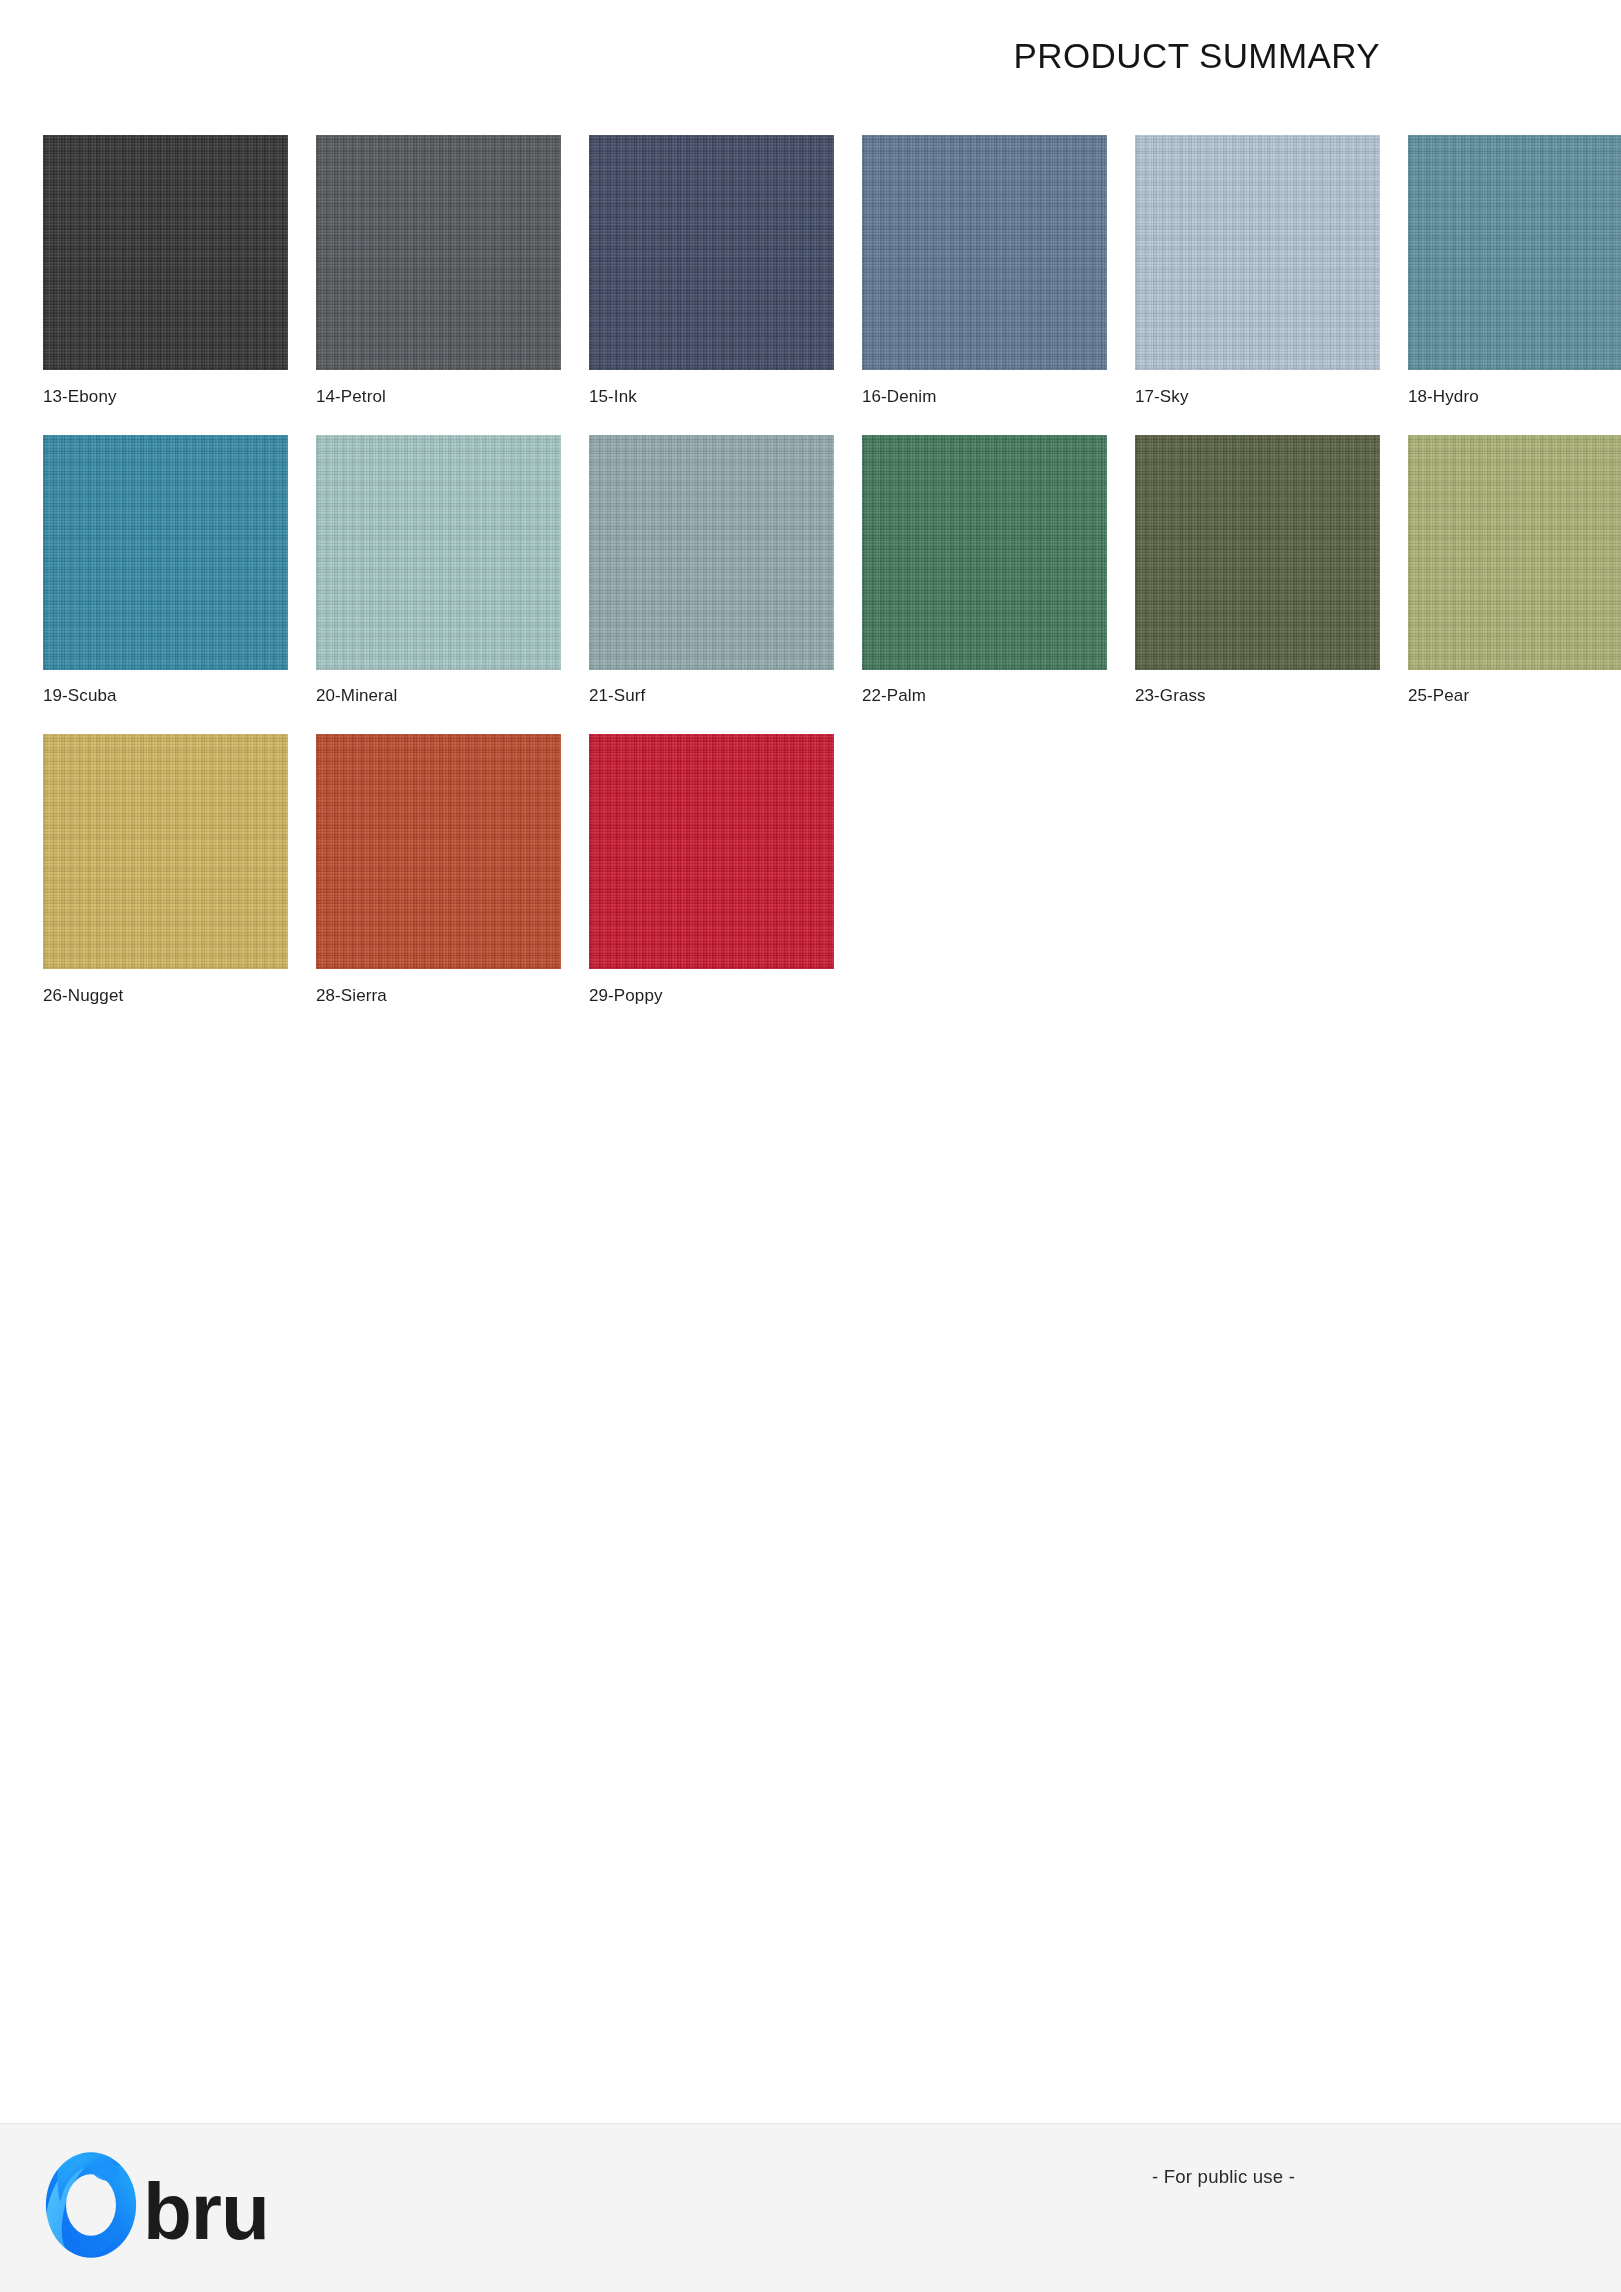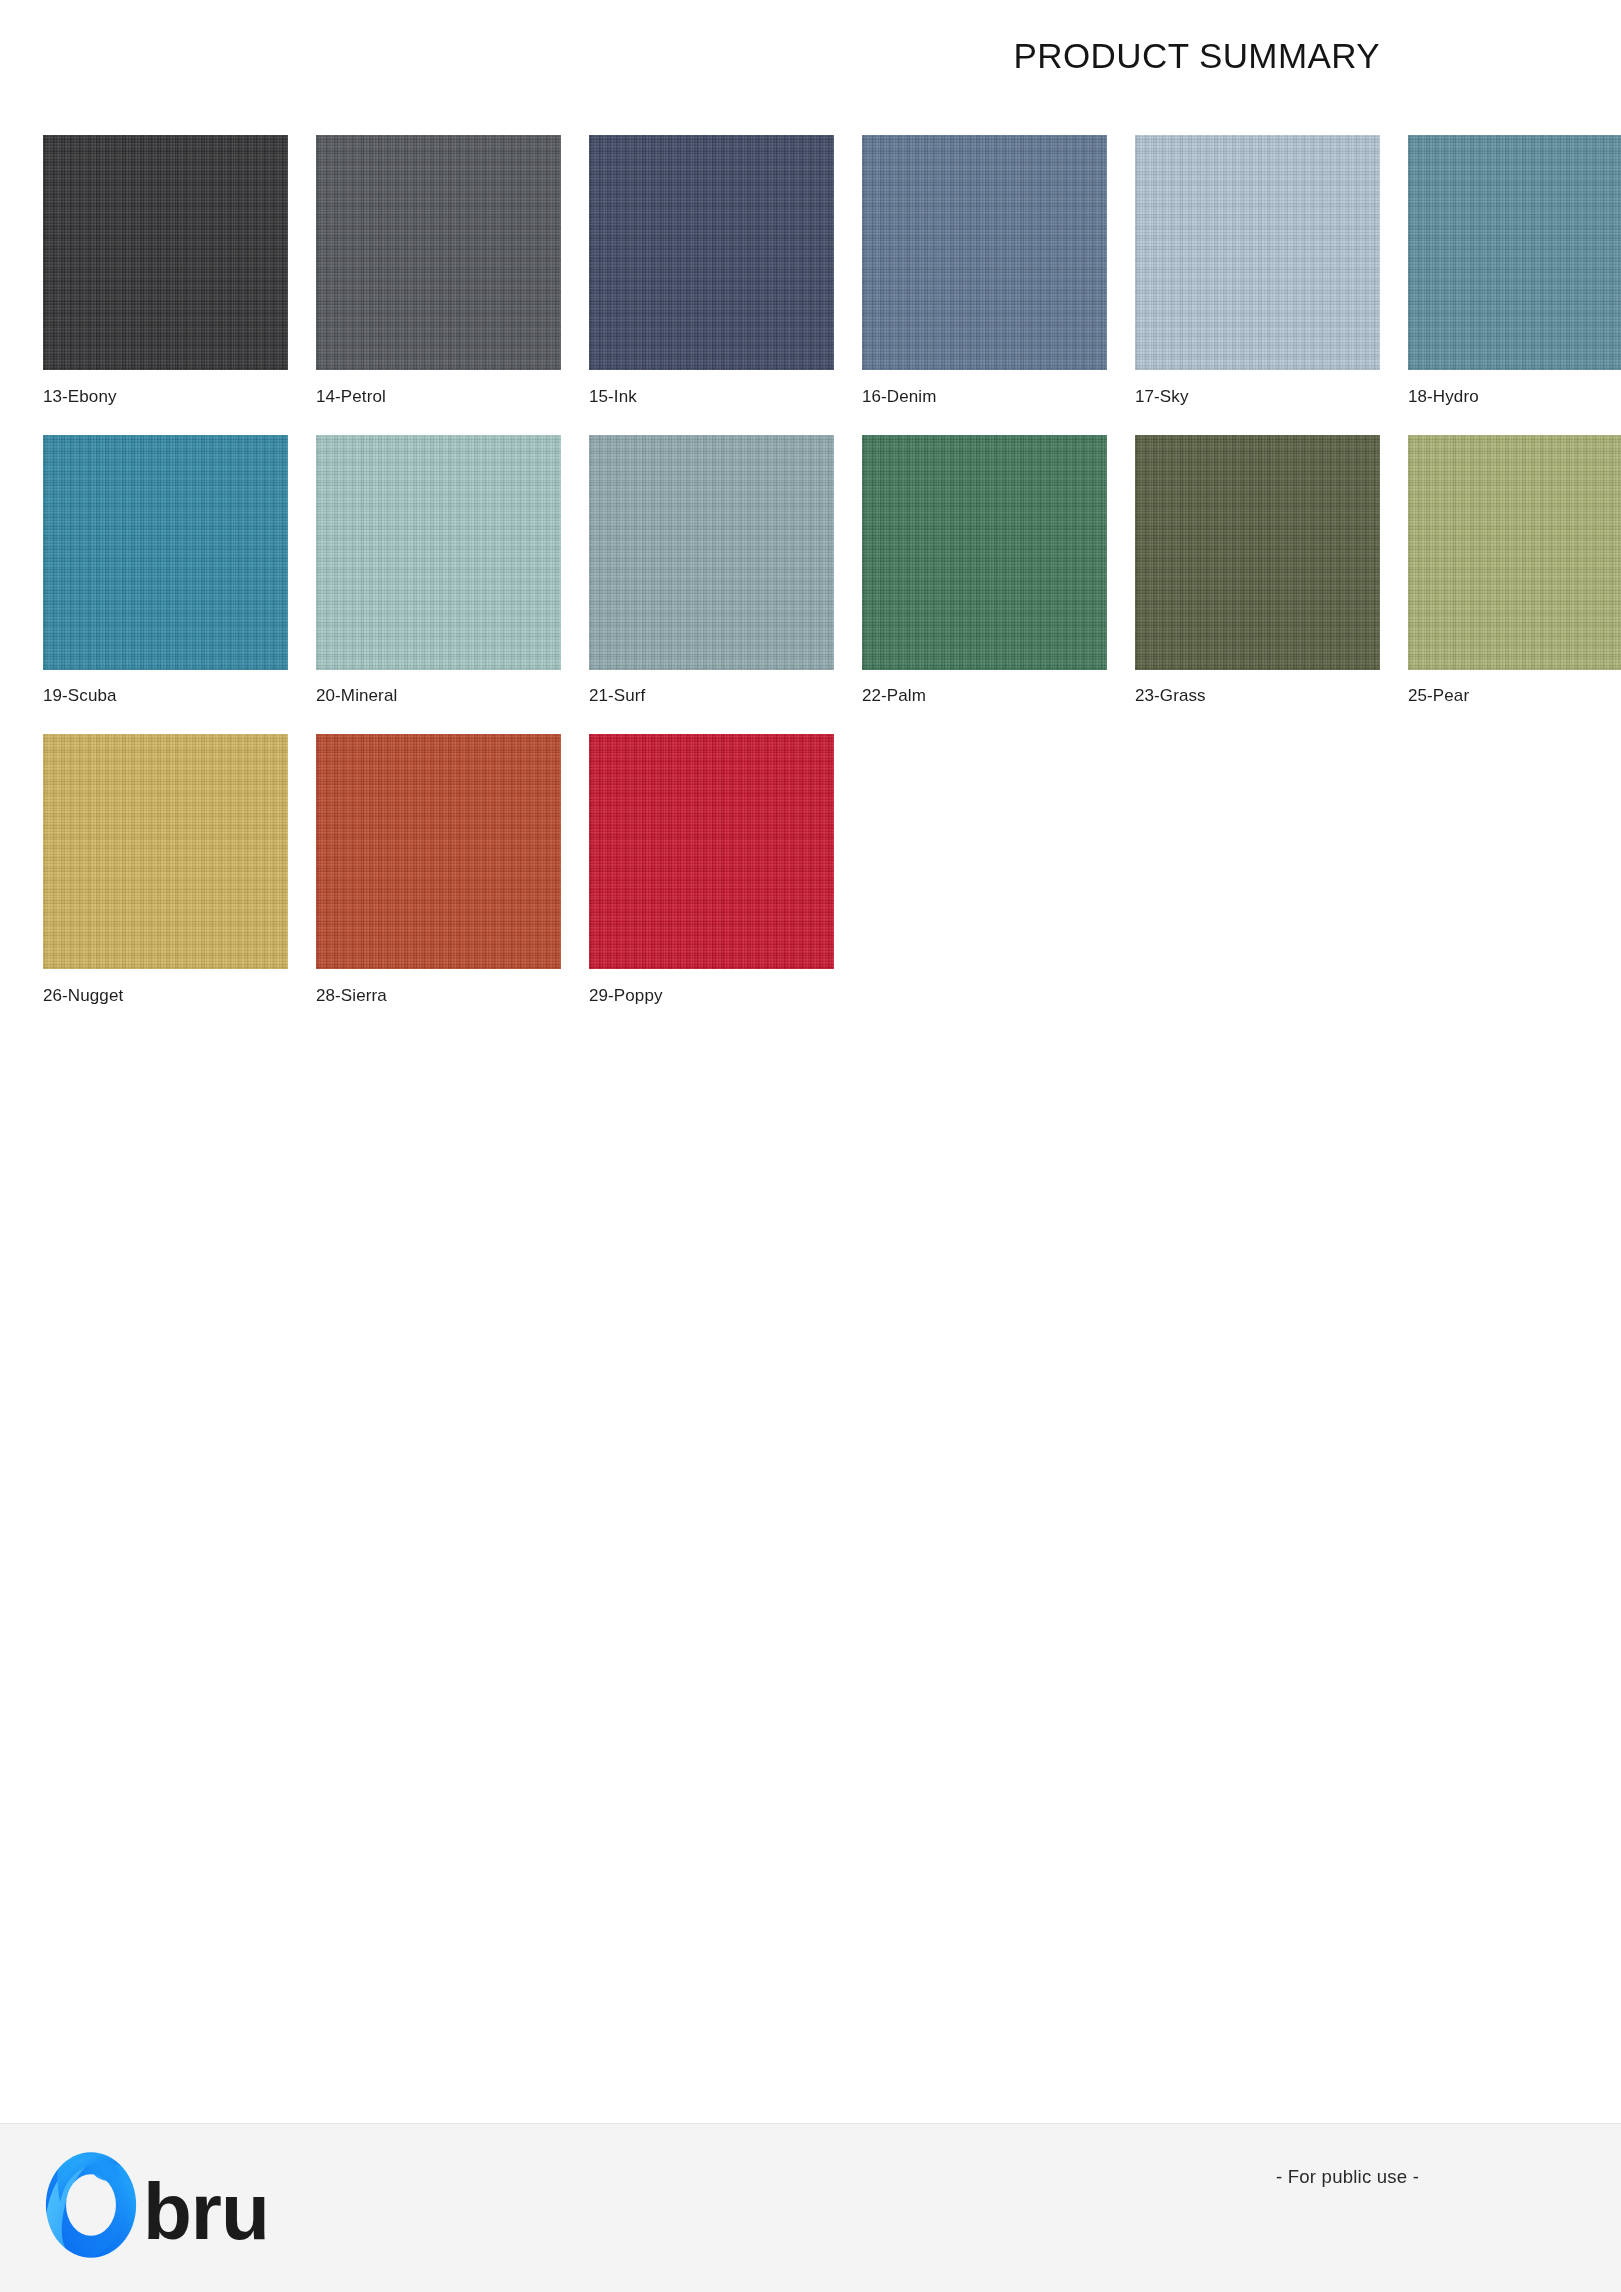--- a/index.html
+++ b/index.html
@@ -115,21 +115,21 @@
     left: 0;
     top: 2123px;
     width: 1621px;
     height: 170px;
     background: #f4f4f4;
     border-top: 1px solid #e6e6e6;
     box-sizing: border-box;
   }
   #footer-note {
     position: absolute;
-    left: 1276px;
+    left: 1152px;
     top: 2166px;
     font-size: 18.6px;
     color: #2a2a2a;
     letter-spacing: 0.2px;
     white-space: nowrap;
   }
   #brand-logo {
     position: absolute;
     left: 43px;
     top: 2150px;

